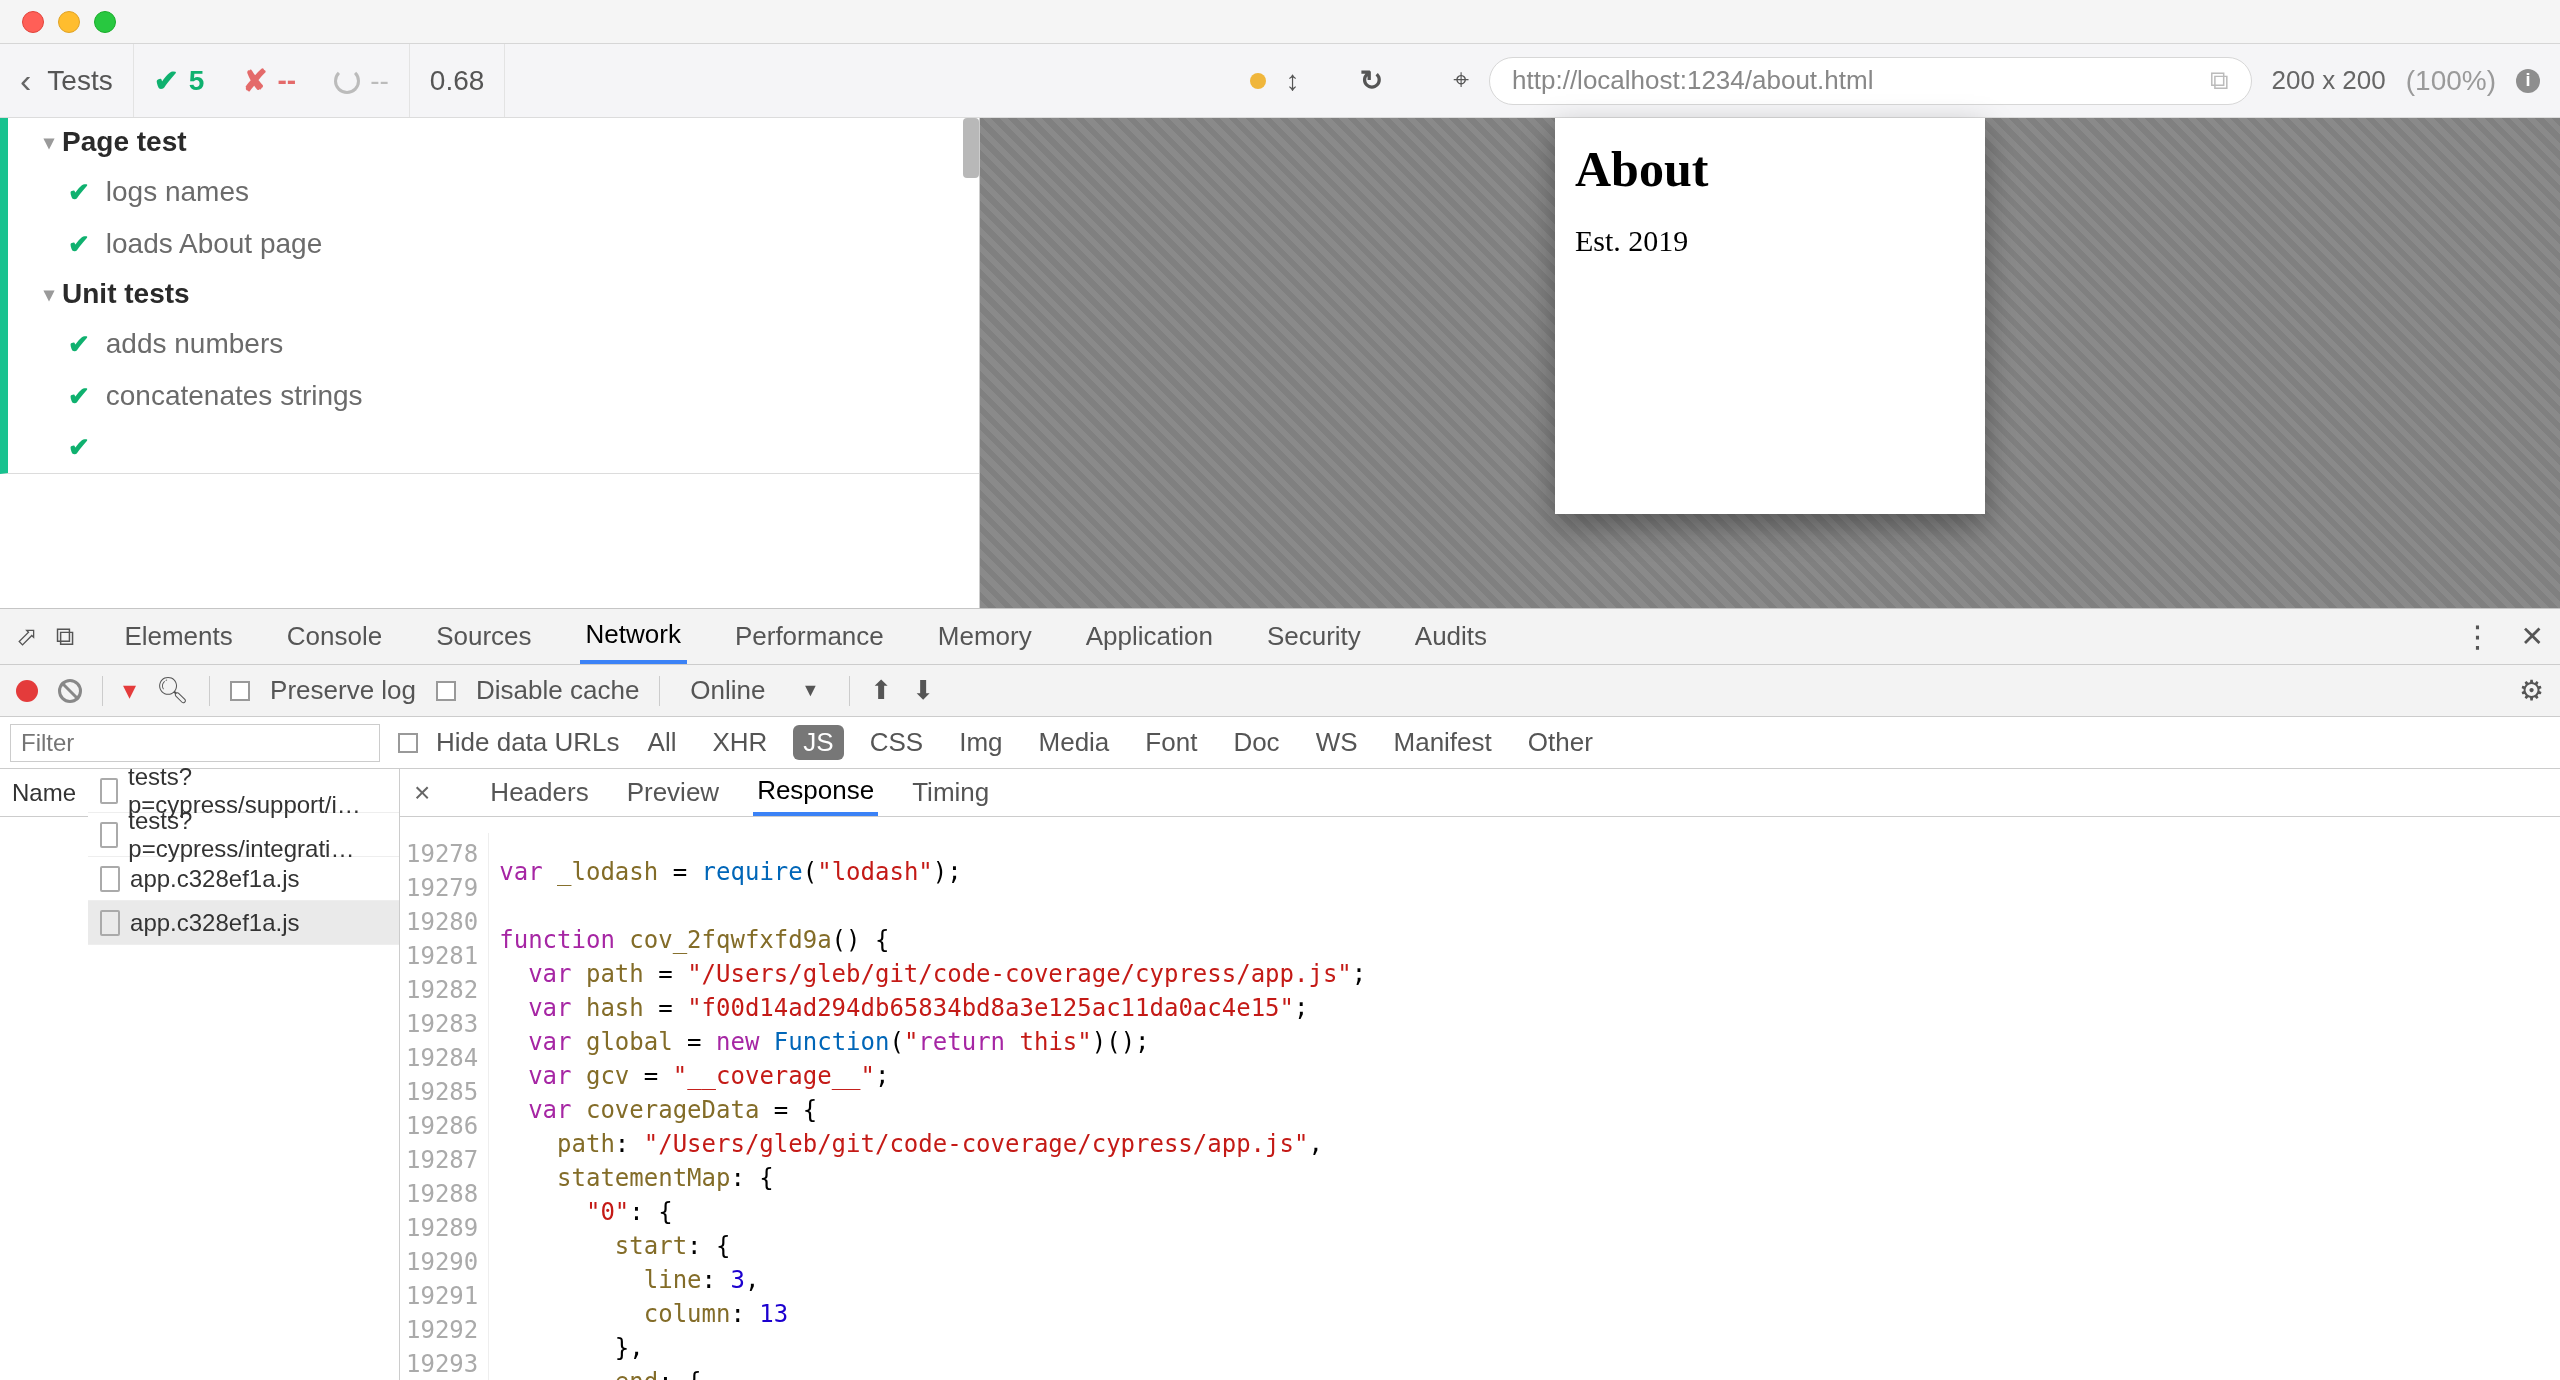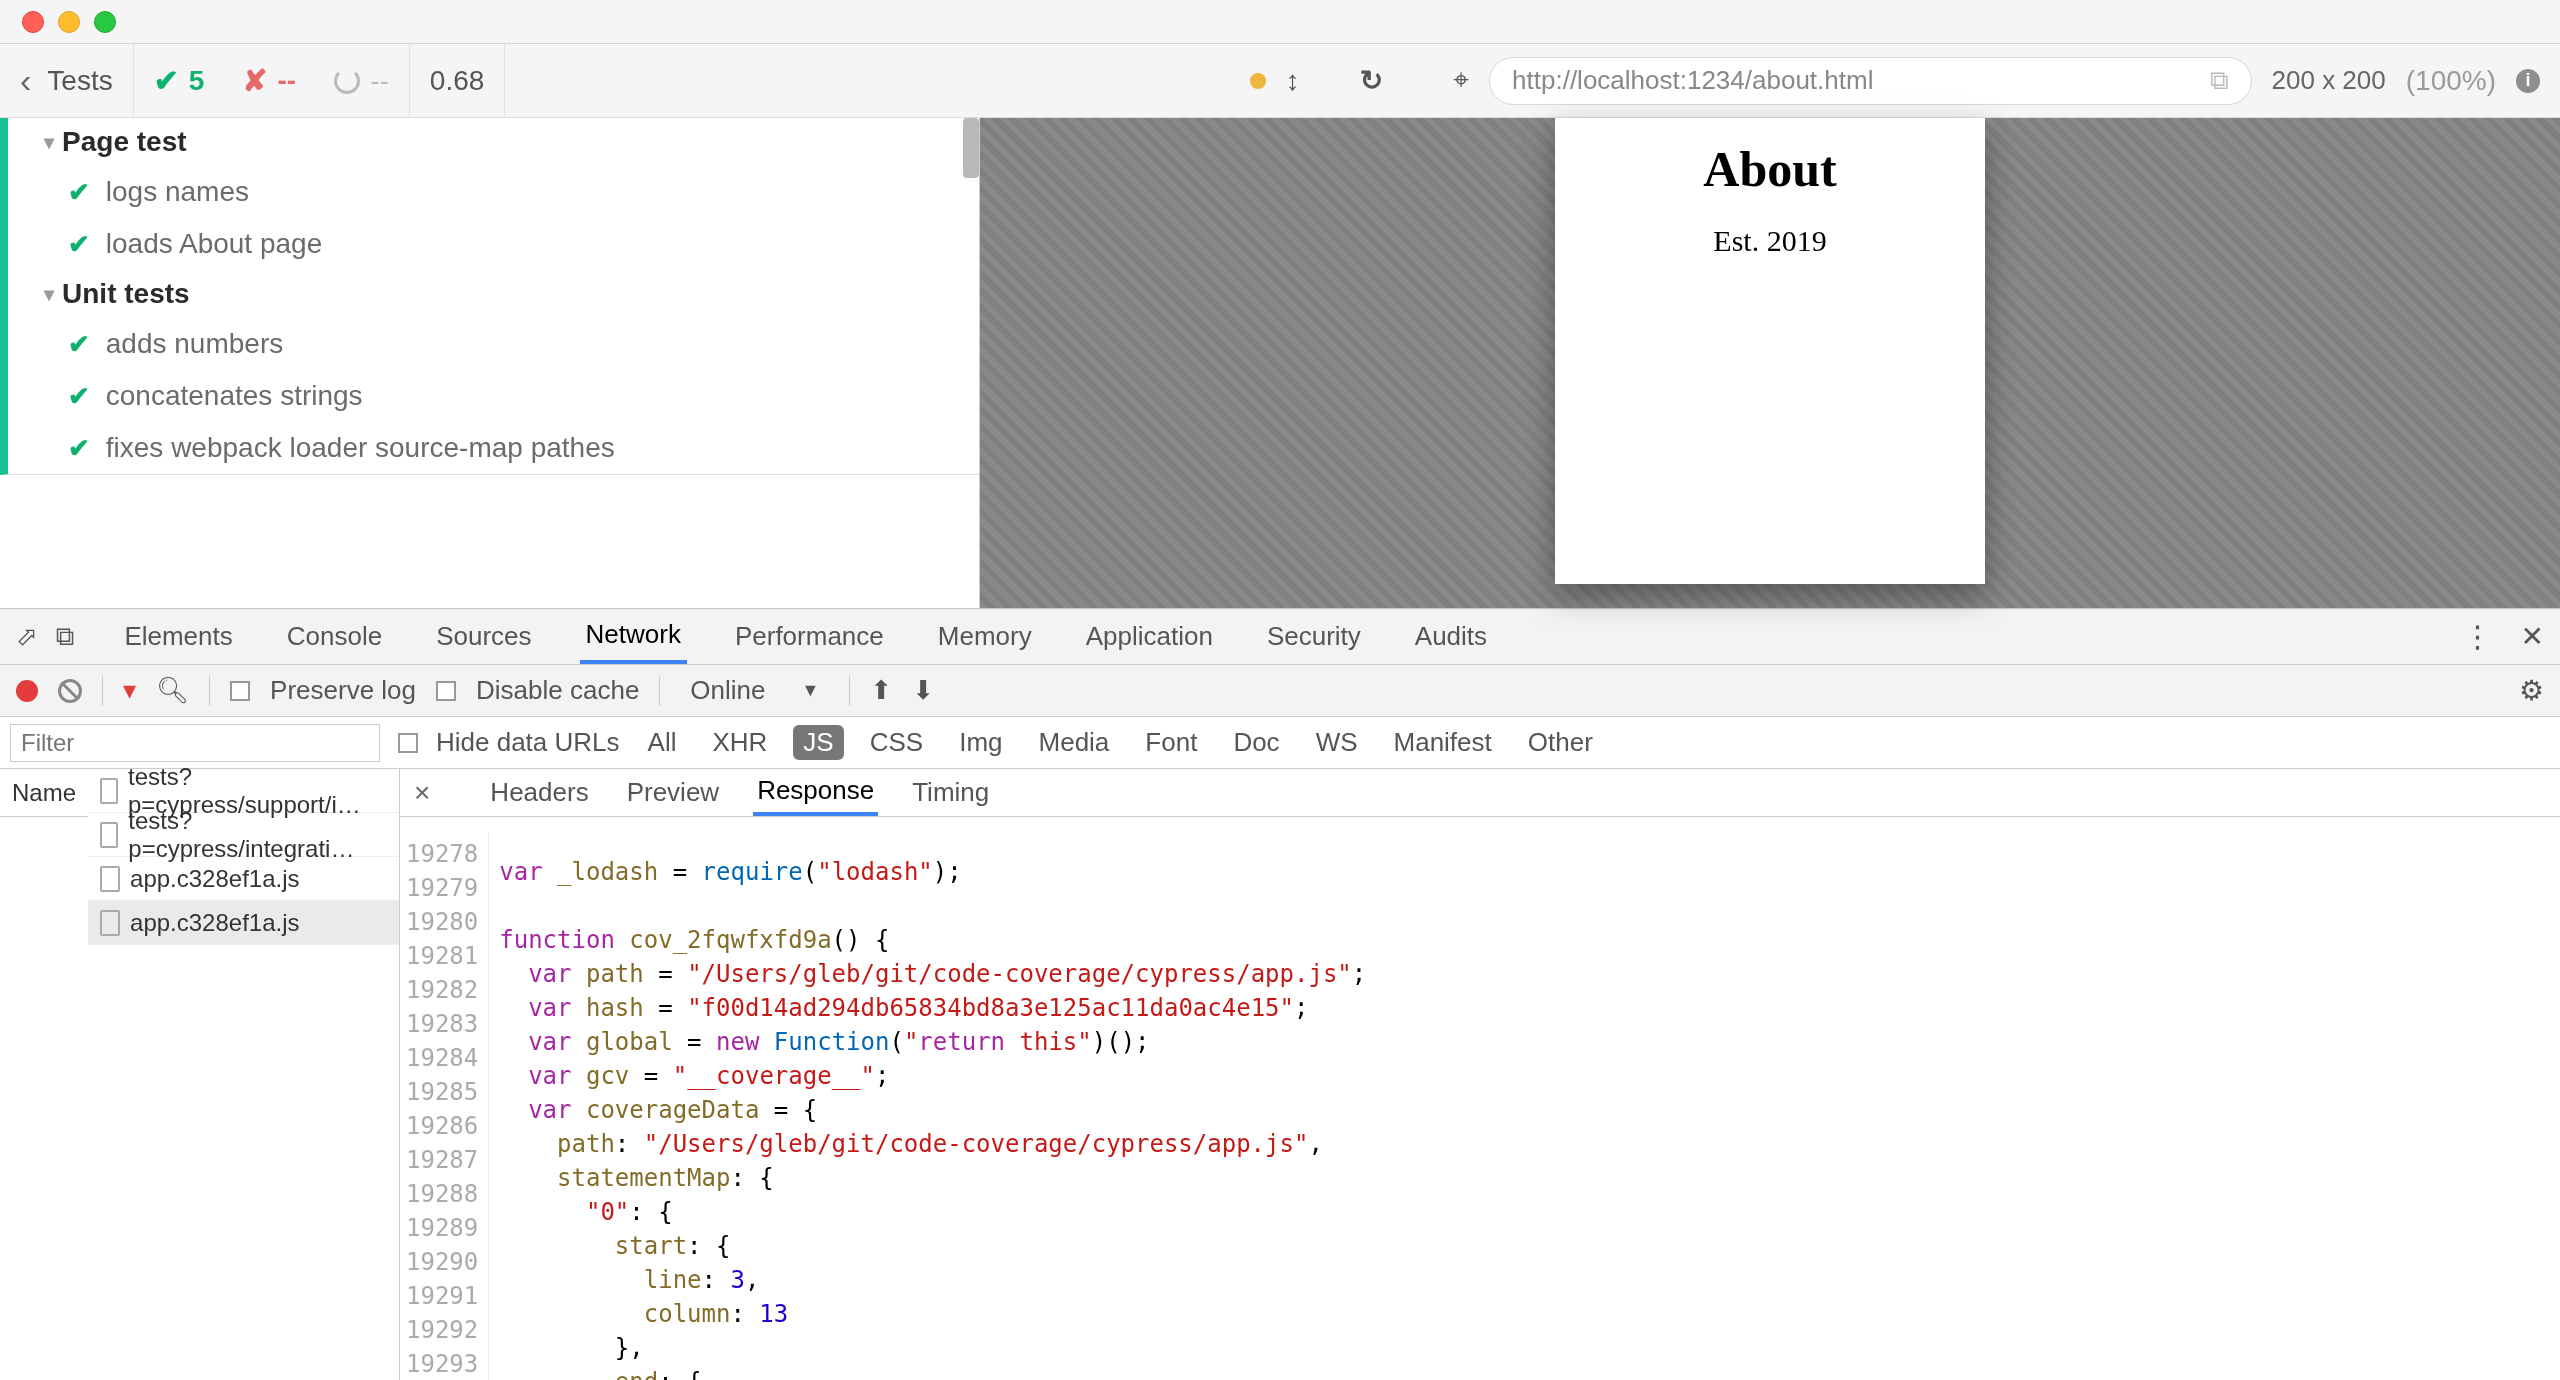--- a/index.html
+++ b/index.html
@@ -40,21 +40,21 @@
   .test-panel { width:980px; display:flex; flex-direction:column; background:#fff; border-right:1px solid #ccc; position:relative;}
   .test-list { border-left:8px solid #18c28f; overflow:hidden; }
   .suite-row { padding:8px 20px 8px 36px; font-size:28px; color:#2a2a2a; font-weight:600; display:flex; align-items:center; gap:8px;}
   .suite-row .caret { color:#9a9a9a; font-size:20px;}
   .test-row { padding:10px 20px 10px 60px; font-size:28px; color:#6b6b6b; display:flex; align-items:center; gap:16px;}
   .test-row .tick { color:#0fb16f; font-weight:bold; font-size:26px;}
   .test-list-border { border-bottom:1px solid #dcdcdc;}
   .scroll-ind { position:absolute; right:0; top:0; width:16px; height:60px; background:#b8b8b8; border-radius:4px;}
 
   .aut-panel { flex:1; background:#888; position:relative; background-image: repeating-linear-gradient(45deg,#8a8a8a 0,#8a8a8a 6px,#808080 6px,#808080 12px);}
-  .aut-frame { position:absolute; left:50%; top:0; transform:translateX(-50%); width:430px; height:466px; background:#fff; box-shadow:0 12px 30px rgba(0,0,0,0.35); padding:22px 20px; font-family: Georgia, "Times New Roman", serif; color:#000;text-align:center;}
+  .aut-frame { position:absolute; left:50%; top:0; transform:translateX(-50%); width:430px; height:396px; background:#fff; box-shadow:0 12px 30px rgba(0,0,0,0.35); padding:22px 20px; font-family: Georgia, "Times New Roman", serif; color:#000;}
   .aut-frame h1 { font-size:50px; font-weight:bold; margin-bottom:26px;}
   .aut-frame p { font-size:30px;}
 
   
   .devtools { flex:1; display:flex; flex-direction:column; border-top:1px solid #c5c5c5; min-height:0;}
   .dt-tabs { height:56px; background:#f3f3f3; border-bottom:1px solid #ccc; display:flex; align-items:center; padding:0 16px; font-size:26px; color:#555; gap:28px;}
   .dt-tabs .lefticons { display:flex; gap:18px; align-items:center; margin-right:16px;}
   .dt-tabs .tab { padding:0 6px; height:100%; display:flex; align-items:center; cursor:pointer;}
   .dt-tabs .tab.active { color:#000; border-bottom:4px solid #3b82f6;}
   .dt-tabs .spacer { flex:1;}
@@ -167,21 +167,20 @@
         <div class="test-row">
           <span class="tick">✔</span>
           <span>adds numbers</span>
         </div>
         <div class="test-row">
           <span class="tick">✔</span>
           <span>concatenates strings</span>
         </div>
         <div class="test-row">
           <span class="tick">✔</span>
-          <span>fixes webpack loader source-map pathes</span>
         </div>
       </div>
   </div>
   <div class="aut-panel">
     <div class="aut-frame">
       <h1>About</h1>
       <p>Est. 2019</p>
     </div>
   </div>
 </div>

